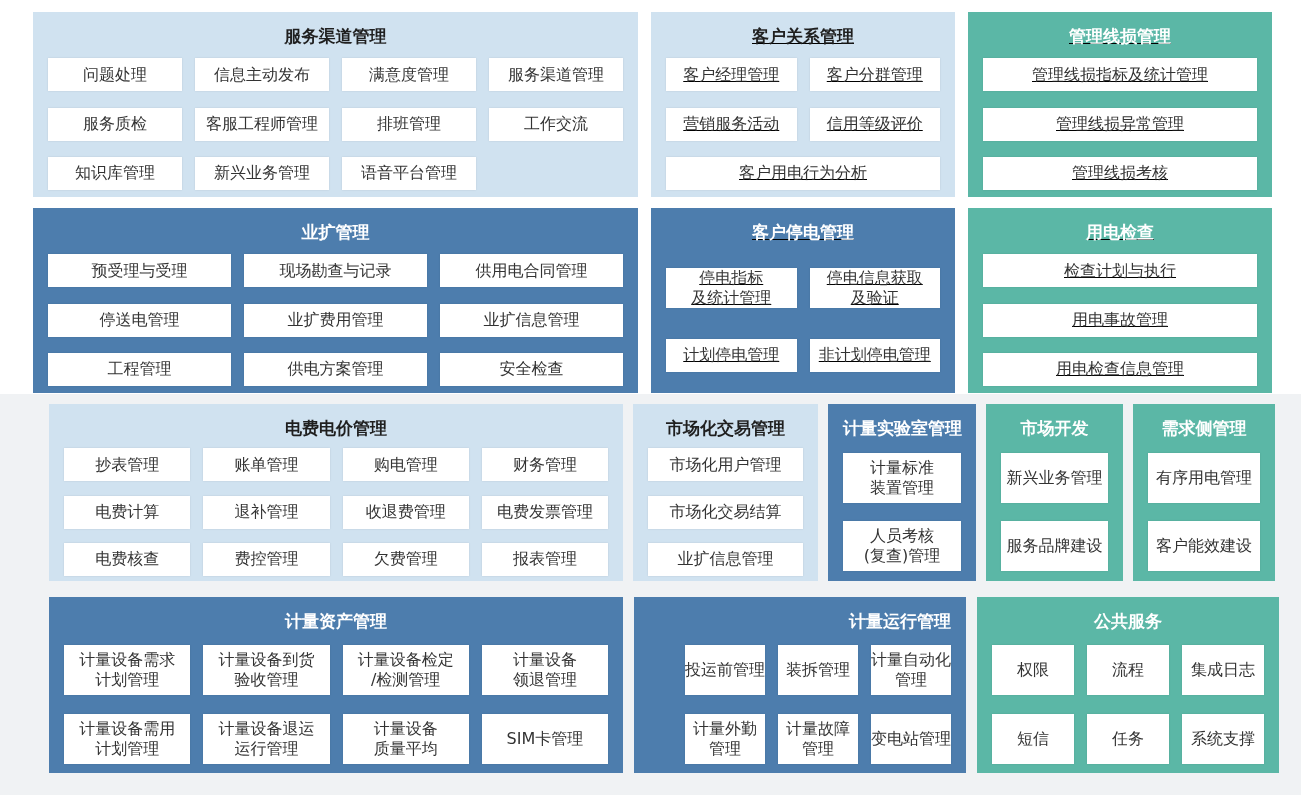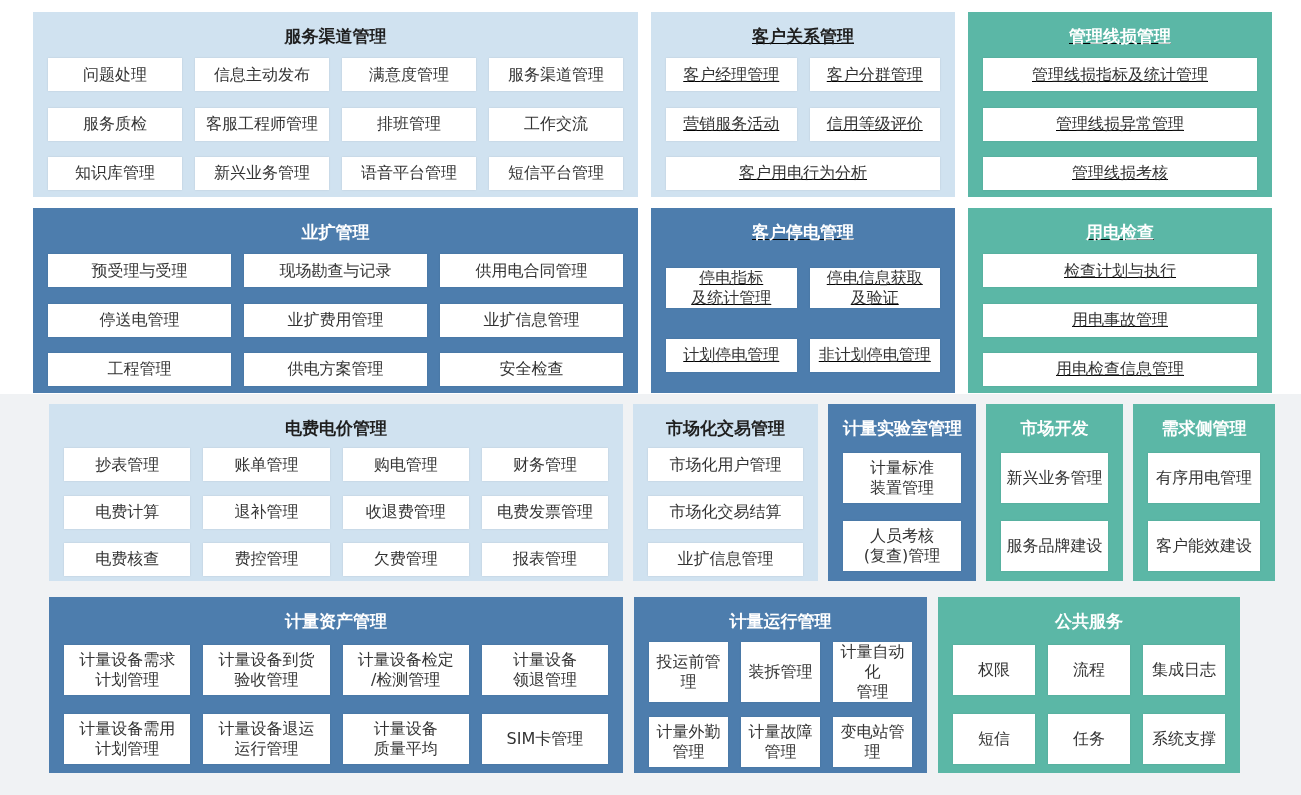--- a/index.html
+++ b/index.html
@@ -16,21 +16,21 @@
   .row1{margin:12px 0 11px 33px;gap:13px;}
   .row2{margin:0 0 11px 33px;gap:13px;}
   .row3{margin:0 0 16px 33px;gap:10px;}
   .row4{margin:0 0 0 33px;gap:11px;}
   .panel{
     box-sizing:border-box;display:flex;flex-direction:column;
     padding:6px 15px 3px 15px;
   }
   .w605{width:605px;} .w304{width:304px;text-decoration:underline;}
   .w574{width:574px;margin-left:16px;} .w185{width:185px;} .w148{width:148px;}
-  .w150{width:137px;} .w142{width:142px;} .w341{width:293px;} .w302{width:302px;}
+  .w150{width:137px;} .w142{width:142px;} .w341{width:332px;align-items:flex-end;} .w302{width:302px;}
   .h185{height:185px;} .h177{height:177px;} .h176{height:176px;}
   .theme-light{background:var(--light,#d0e2f0);}
   .theme-dark{background:var(--dark,#4d7dad);}
   .theme-teal{background:var(--teal,#5bb7a6);}
   .panel-title{
     height:36px;line-height:36px;text-align:center;
     font-size:17px;font-weight:bold;color:var(--titleLight,#ffffff);
     white-space:nowrap;
   }
   .theme-light .panel-title{color:var(--titleDark,#1f1f1f);}
@@ -60,21 +60,20 @@
         <div class="cell">信息主动发布</div>
         <div class="cell">满意度管理</div>
         <div class="cell">服务渠道管理</div>
         <div class="cell">服务质检</div>
         <div class="cell">客服工程师管理</div>
         <div class="cell">排班管理</div>
         <div class="cell">工作交流</div>
         <div class="cell">知识库管理</div>
         <div class="cell">新兴业务管理</div>
         <div class="cell">语音平台管理</div>
-        <div class="cell">短信平台管理</div>
       </div>
   </div>
   <div class="panel w304 h185 theme-light">
     <div class="panel-title">客户关系管理</div>
     <div class="cells" style="--cols: 2;">
         <div class="cell">客户经理管理</div>
         <div class="cell">客户分群管理</div>
         <div class="cell">营销服务活动</div>
         <div class="cell">信用等级评价</div>
         <div class="cell" style="grid-column: span 2;">客户用电行为分析</div>

